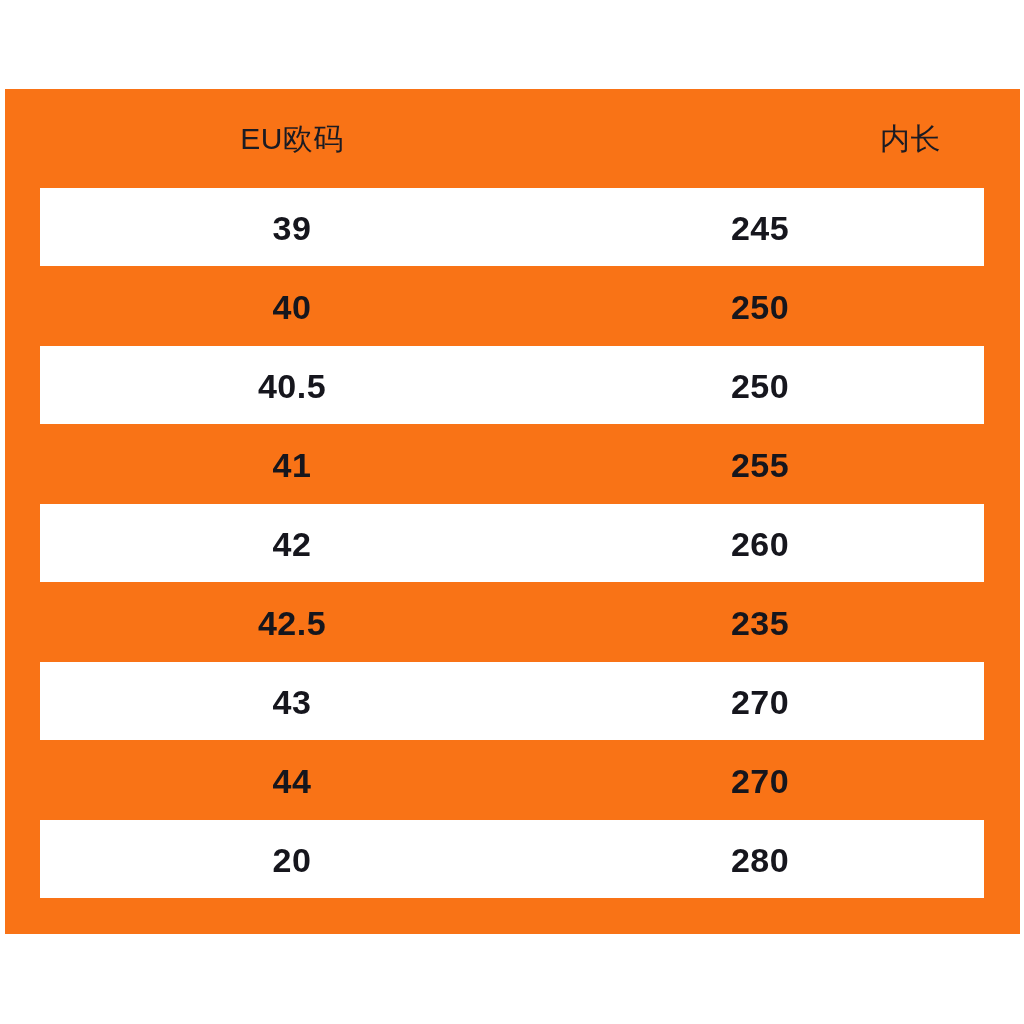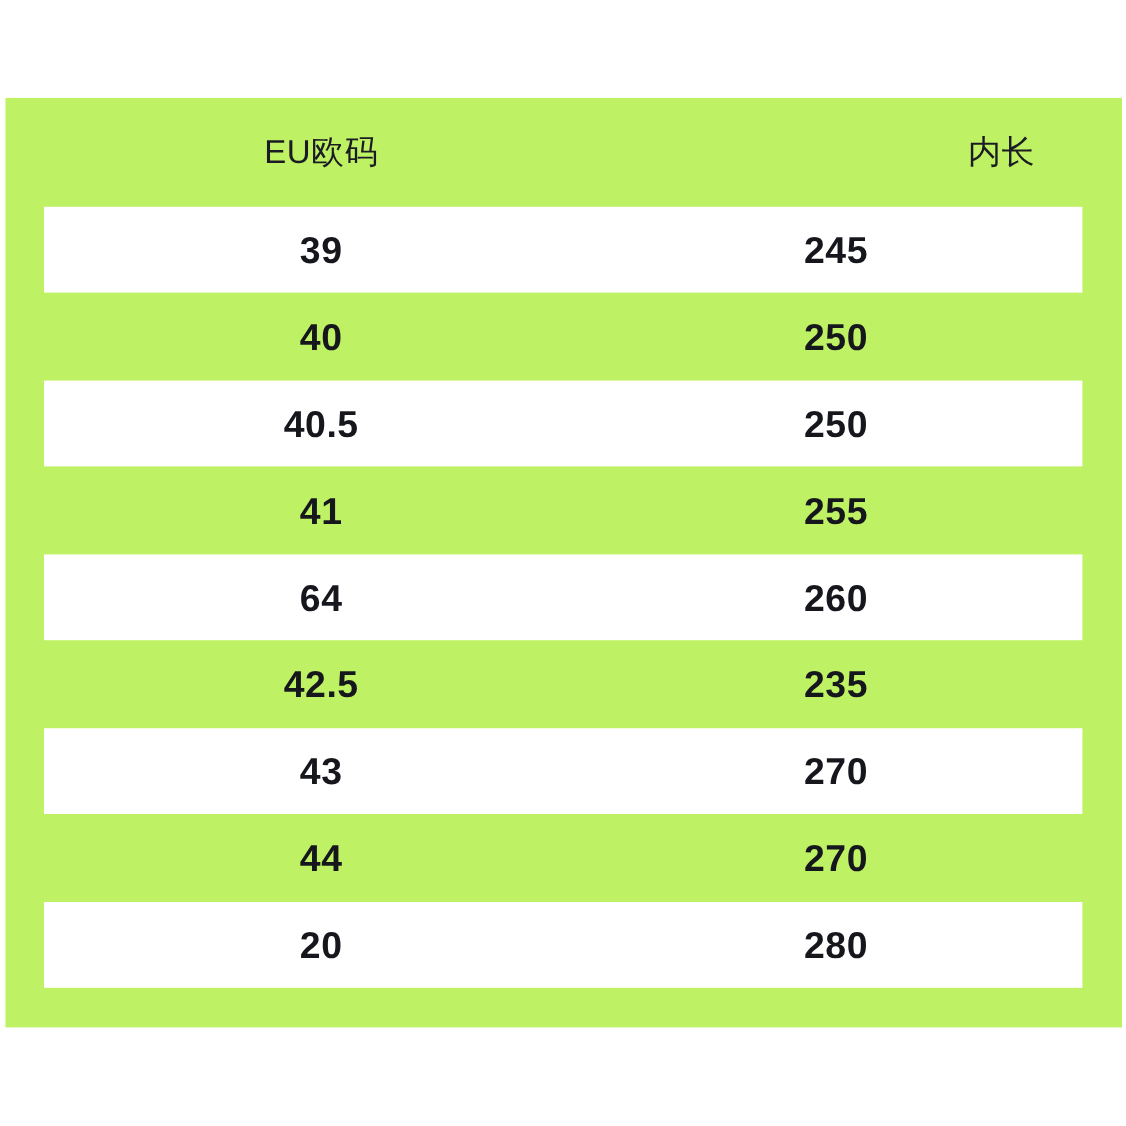--- a/index.html
+++ b/index.html
@@ -22,21 +22,21 @@
     height: 1024px;
   }
 
   
   .chart-panel {
     position: absolute;
     left: 5px;
     top: 89px;
     width: 1015px;
     height: 845px;
-    background: #bef264;
+    background: #f97316;
     box-sizing: border-box;
     overflow: hidden;
   }
 
   
   .chart-header-row {
     position: absolute;
     left: 0;
     top: 0;
     width: 100%;
@@ -154,21 +154,21 @@
         </div>
         <div class="chart-row">
           <div class="row-cells">
             <div class="chart-cell col-eu">41</div>
             <div class="chart-cell col-len">255</div>
           </div>
         </div>
         <div class="chart-row striped">
           <div class="row-band"></div>
           <div class="row-cells">
-            <div class="chart-cell col-eu">64</div>
+            <div class="chart-cell col-eu">42</div>
             <div class="chart-cell col-len">260</div>
           </div>
         </div>
         <div class="chart-row">
           <div class="row-cells">
             <div class="chart-cell col-eu">42.5</div>
             <div class="chart-cell col-len">235</div>
           </div>
         </div>
         <div class="chart-row striped">

